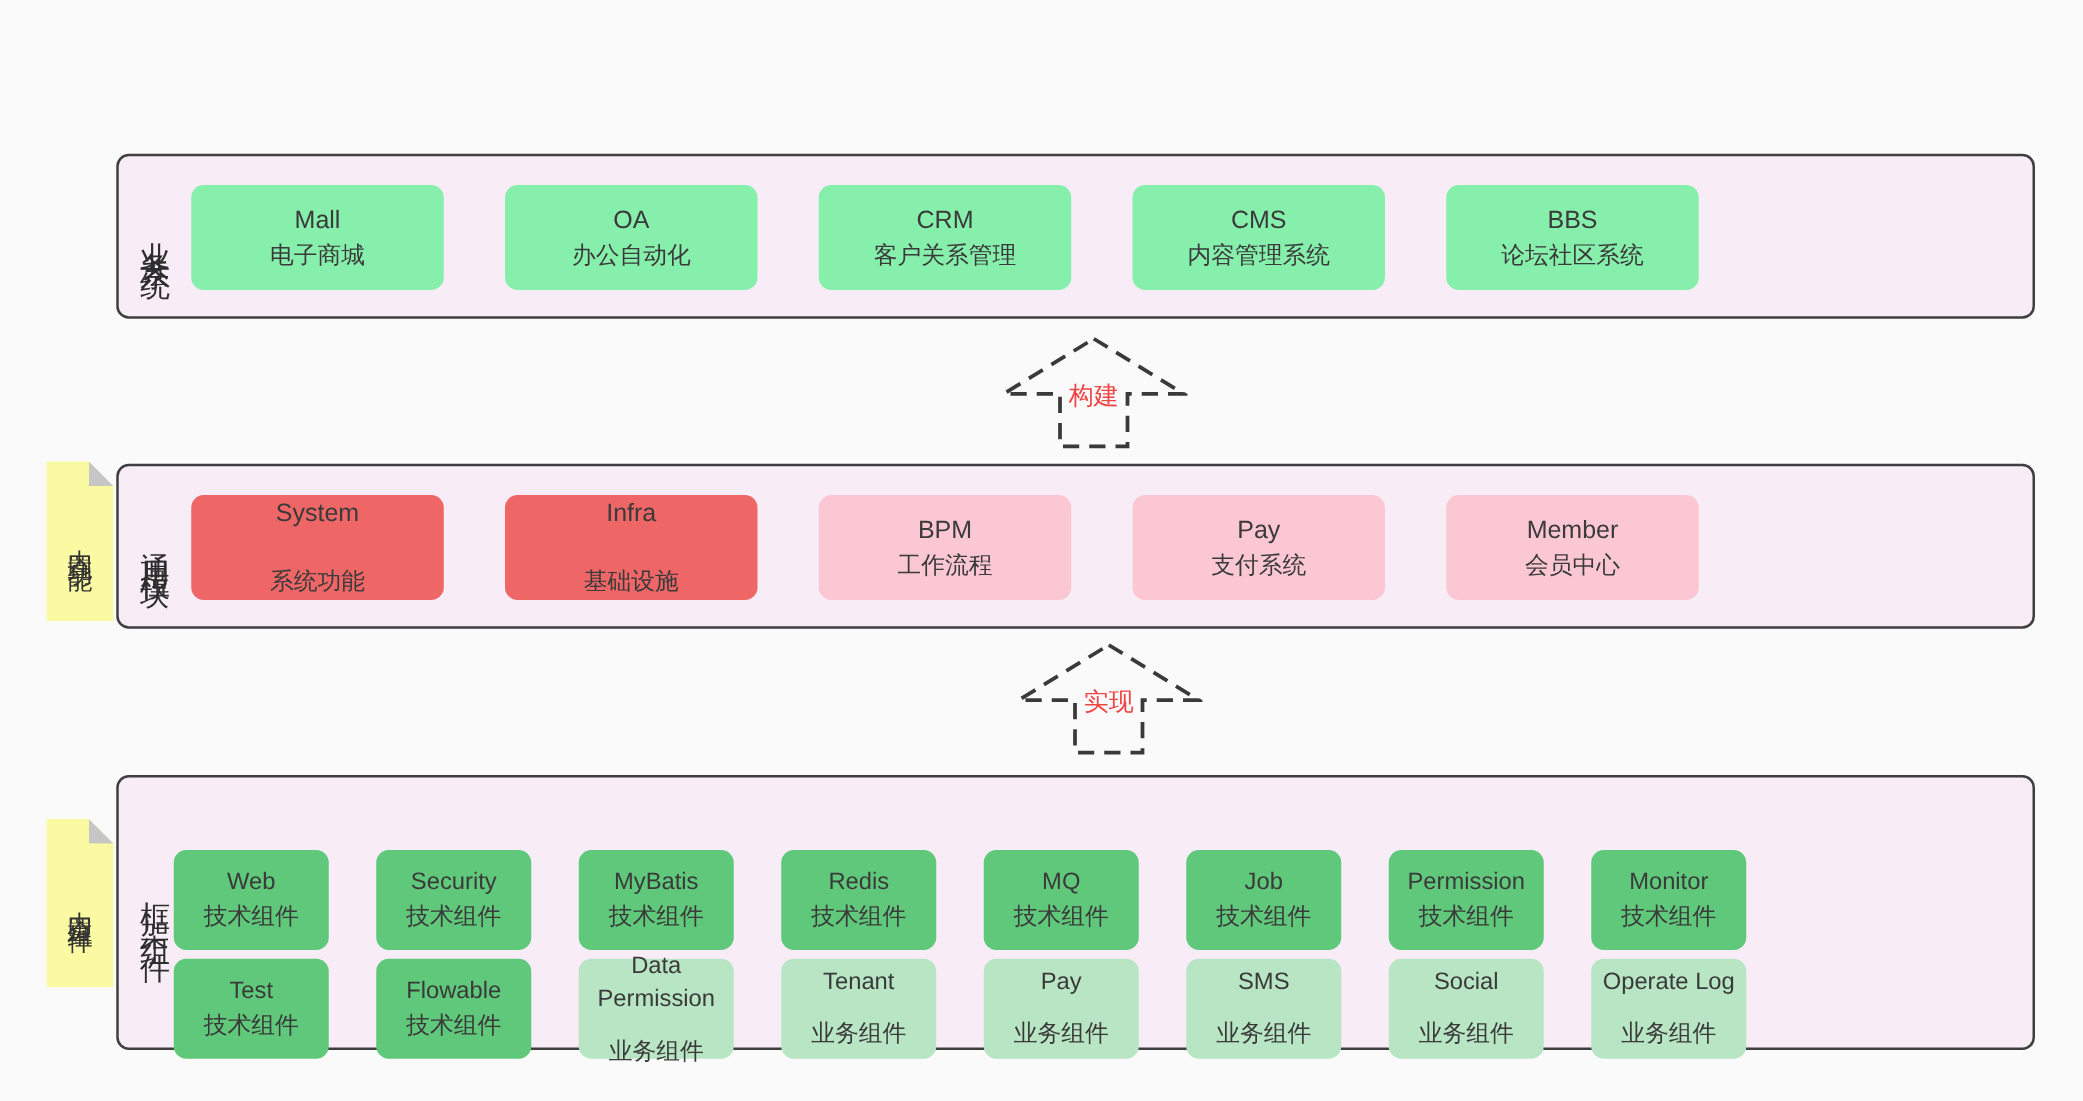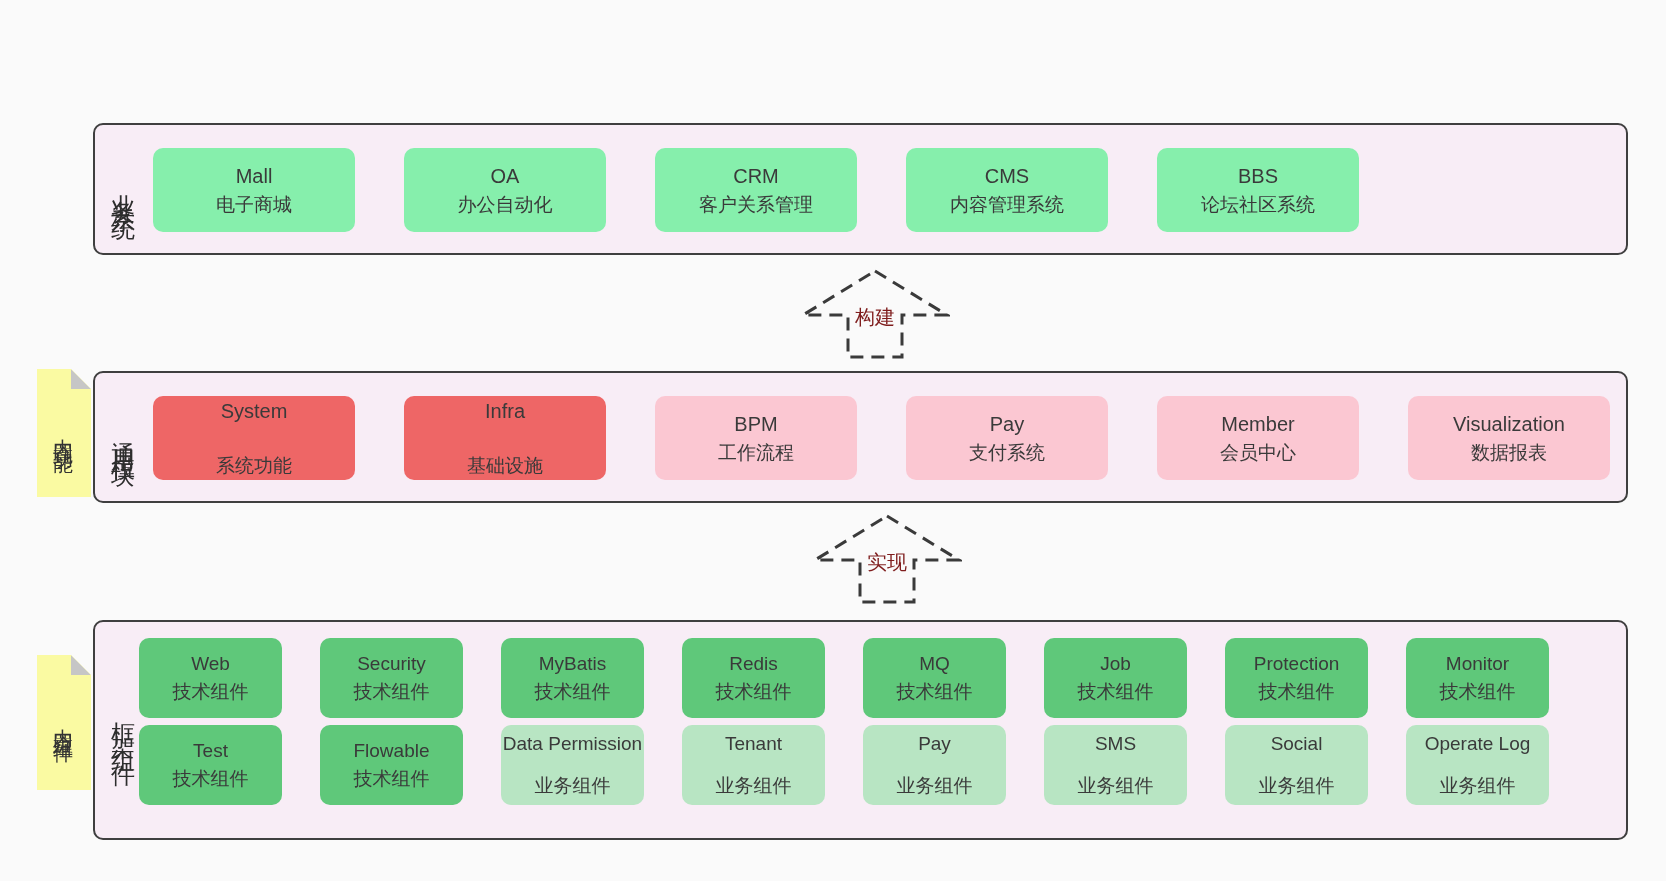--- a/index.html
+++ b/index.html
@@ -43,21 +43,21 @@
   #fw-row-2{top:103px;}
 
   .box{
     box-sizing:border-box;border-radius:10px;
     display:flex;flex-direction:column;align-items:center;justify-content:center;
     text-align:center;color:#3a3a3a;
     font-size:20px;line-height:1.45;
   }
   .box .sub{font-size:19px;}
   .box.w6{width:202px;height:84px;}
-  .box.w8{width:143px;height:80px;font-size:19px;}
+  .box.w8{width:124px;height:80px;font-size:19px;margin-top:42px;}
   .v-blue{background:#86efac;}
   .v-red{background:#ee6666;gap:26px;}
   .v-pink{background:#fbc7d2;}
   .v-green{background:#5fc87a;}
   .v-green-light{background:#b8e5c3;gap:14px;}
 
   
   .note{
     position:absolute;left:37px;width:54px;
     background:#fafaa2;z-index:3;
@@ -78,21 +78,21 @@
   }
 
   
   .arrow{position:absolute;width:150px;height:92px;}
   #arrow-build{left:800px;top:268px;}
   #arrow-implement{left:812px;top:513px;}
   .arrow svg{display:block;width:150px;height:92px;}
   .arrow-label{
     position:absolute;left:50%;top:37px;transform:translateX(-50%);
     background:#fafafa;padding:0 3px;
-    font-size:20px;line-height:25px;color:#7f1d1d;white-space:nowrap;
+    font-size:20px;line-height:25px;color:#ef4444;white-space:nowrap;
   }
 </style>
 </head>
 <body>
 
 <div id="stage">
 
   <div class="layer" id="layer-business">
     <div class="layer-label">
       <span>业务系统</span>
@@ -150,24 +150,20 @@
         <span class="sub">工作流程</span>
       </div>
       <div class="box w6 v-pink">
         <span>Pay</span>
         <span class="sub">支付系统</span>
       </div>
       <div class="box w6 v-pink">
         <span>Member</span>
         <span class="sub">会员中心</span>
       </div>
-      <div class="box w6 v-pink">
-        <span>Visualization</span>
-        <span class="sub">数据报表</span>
-      </div>
     </div>
   </div>
 
   <div class="arrow" id="arrow-implement">
     <svg viewBox="0 0 150 92">
       <path d="M75 3 L147 47 L102 47 L102 89 L48 89 L48 47 L3 47 Z" fill="none" stroke="#3a3a3a" stroke-width="3" stroke-dasharray="13 8" stroke-linejoin="miter"></path>
     </svg>
     <div class="arrow-label">实现</div>
   </div>
 
@@ -198,21 +194,21 @@
       </div>
       <div class="box w8 v-green">
         <span>MQ</span>
         <span class="sub">技术组件</span>
       </div>
       <div class="box w8 v-green">
         <span>Job</span>
         <span class="sub">技术组件</span>
       </div>
       <div class="box w8 v-green">
-        <span>Protection</span>
+        <span>Permission</span>
         <span class="sub">技术组件</span>
       </div>
       <div class="box w8 v-green">
         <span>Monitor</span>
         <span class="sub">技术组件</span>
       </div>
     </div>
     <div class="row8" id="fw-row-2">
       <div class="box w8 v-green">
         <span>Test</span>

